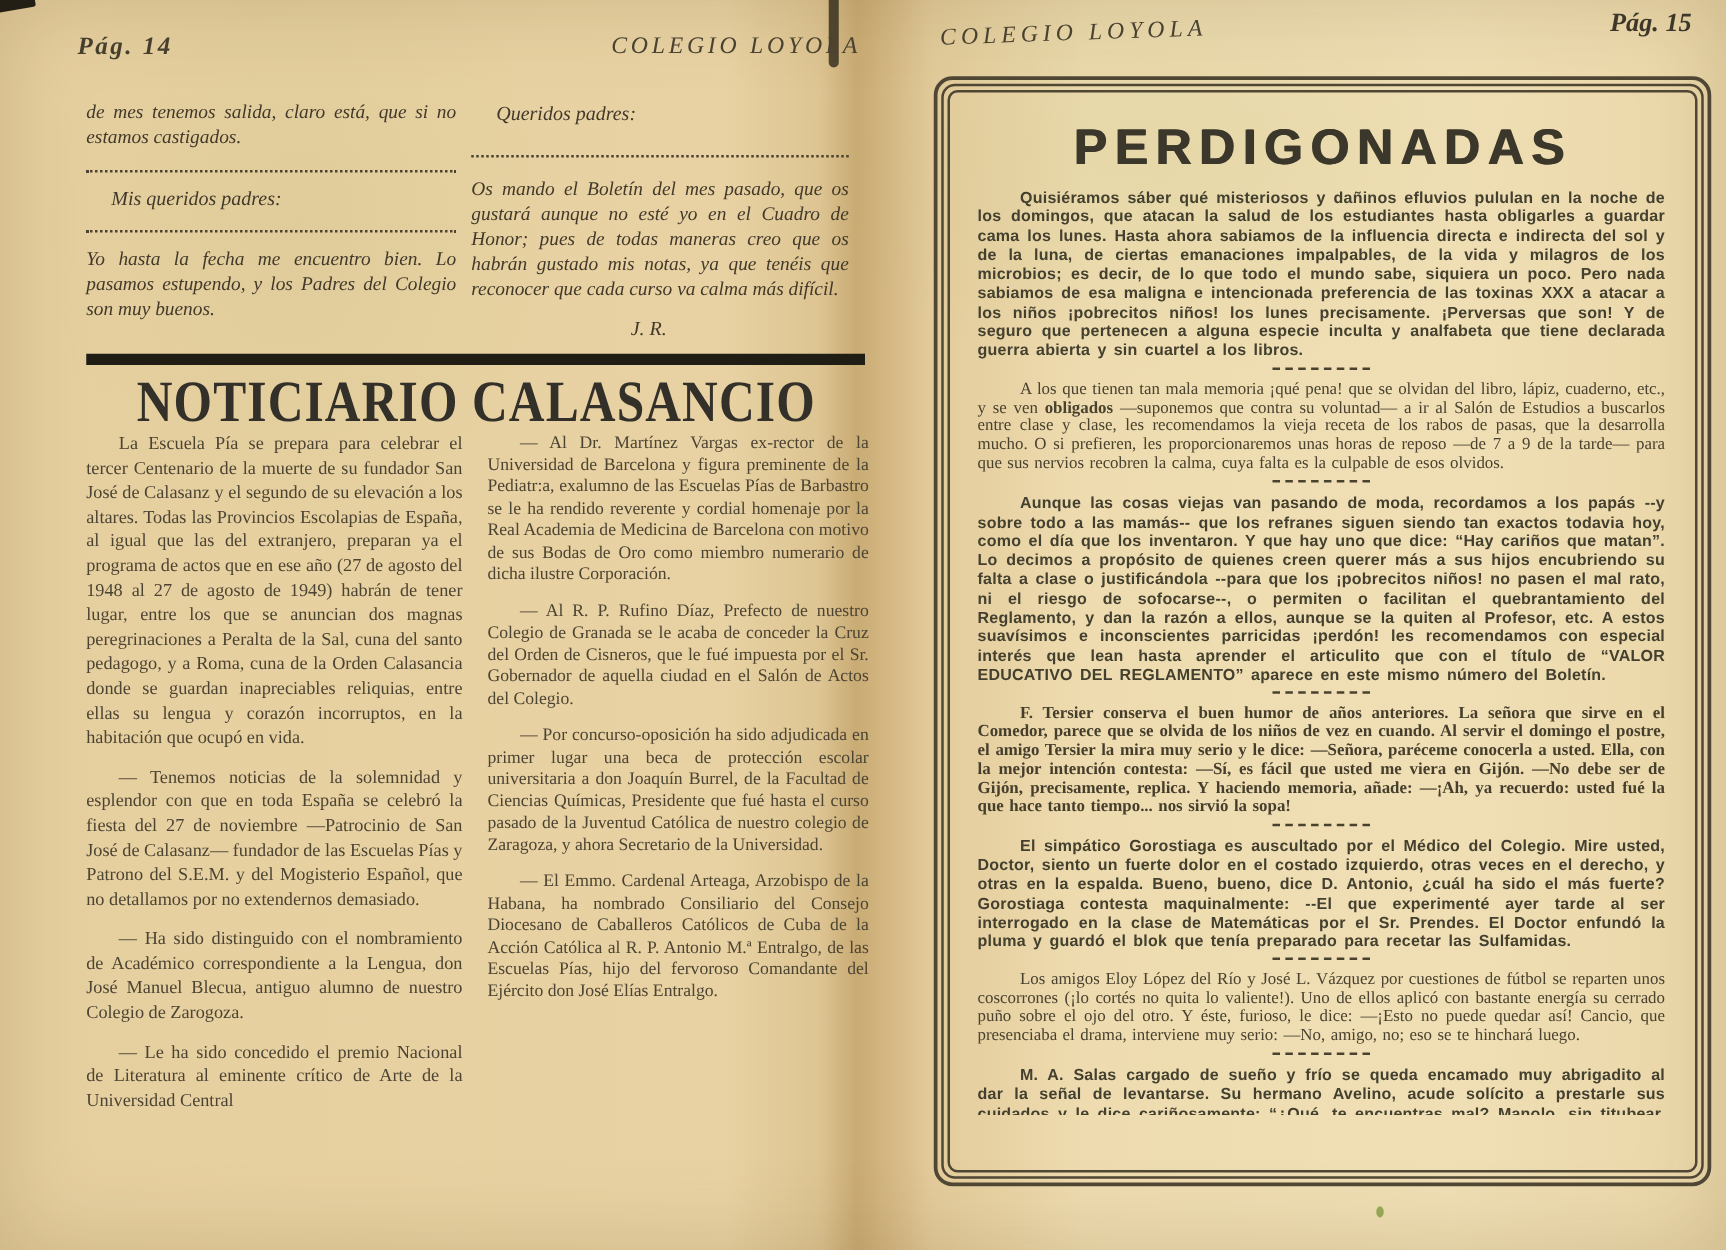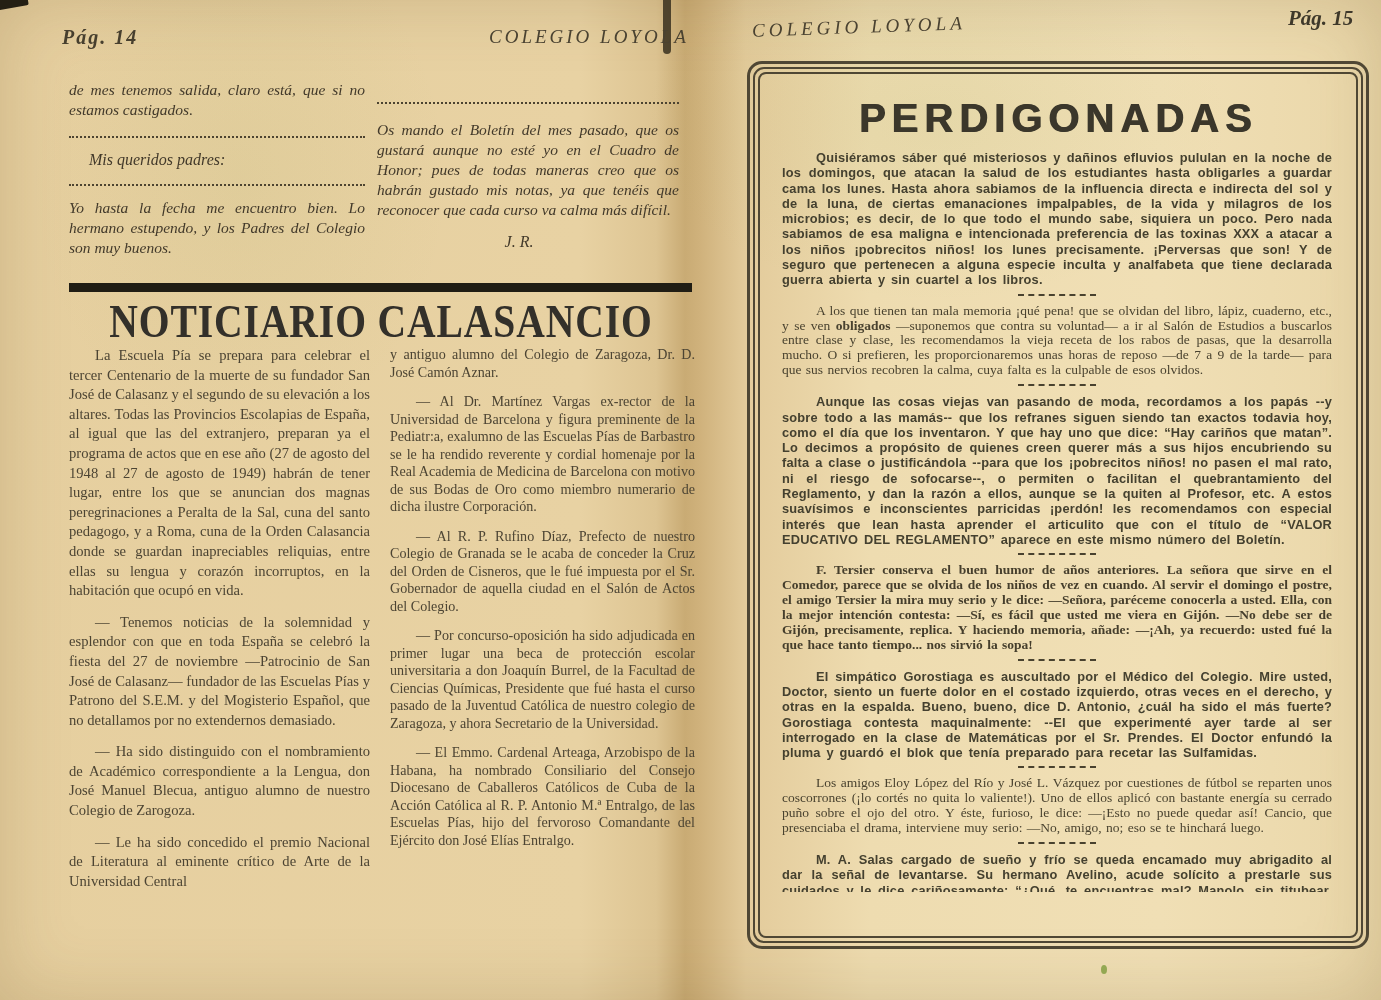--- a/index.html
+++ b/index.html
@@ -84,42 +84,42 @@
   <section class="page-left">
     <span class="lp-pagenum">Pág. 14</span>
     <span class="lp-title">COLEGIO LOYOLA</span>
 
     <div class="letters">
       <div class="lcol1">
         <p class="lt">de mes tenemos salida, claro está, que si no estamos castigados.</p>
         <div class="dotted"></div>
         <p class="salut">Mis queridos padres:</p>
         <div class="dotted"></div>
-        <p class="lt">Yo hasta la fecha me encuentro bien. Lo hermano estupendo, y los Padres del Colegio son muy buenos.</p>
+        <p class="lt">Yo hasta la fecha me encuentro bien. Lo pasamos estupendo, y los Padres del Colegio son muy buenos.</p>
       </div>
       <div class="lcol2">
+        <p class="salut">Queridos padres:</p>
         <div class="dotted"></div>
         <p class="lt">Os mando el Boletín del mes pasado, que os gustará aunque no esté yo en el Cuadro de Honor; pues de todas maneras creo que os habrán gustado mis notas, ya que tenéis que reconocer que cada curso va calma más difícil.</p>
         <p class="sig s2">J. R.</p>
       </div>
     </div>
 
     <div class="black-rule"></div>
 
     <h1 class="noticiario">NOTICIARIO CALASANCIO</h1>
 
     <div class="newscols">
       <div class="ncol ncol1">
         <p>La Escuela Pía se prepara para celebrar el tercer Centenario de la muerte de su fundador San José de Calasanz y el segundo de su elevación a los altares. Todas las Provincios Escolapias de España, al igual que las del extranjero, preparan ya el programa de actos que en ese año (27 de agosto del 1948 al 27 de agosto de 1949) habrán de tener lugar, entre los que se anuncian dos magnas peregrinaciones a Peralta de la Sal, cuna del santo pedagogo, y a Roma, cuna de la Orden Calasancia donde se guardan inapreciables reliquias, entre ellas su lengua y corazón incorruptos, en la habitación que ocupó en vida.</p>
         <p>— Tenemos noticias de la solemnidad y esplendor con que en toda España se celebró la fiesta del 27 de noviembre —Patrocinio de San José de Calasanz— fundador de las Escuelas Pías y Patrono del S.E.M. y del Mogisterio Español, que no detallamos por no extendernos demasiado.</p>
         <p>— Ha sido distinguido con el nombramiento de Académico correspondiente a la Lengua, don José Manuel Blecua, antiguo alumno de nuestro Colegio de Zarogoza.</p>
         <p>— Le ha sido concedido el premio Nacional de Literatura al eminente crítico de Arte de la Universidad Central</p>
       </div>
       <div class="ncol ncol2">
-        <p class="nofirst">y antiguo alumno del Colegio de Zaragoza, Dr. D. José Camón Aznar.</p>
         <p>— Al Dr. Martínez Vargas ex-rector de la Universidad de Barcelona y figura preminente de la Pediatr:a, exalumno de las Escuelas Pías de Barbastro se le ha rendido reverente y cordial homenaje por la Real Academia de Medicina de Barcelona con motivo de sus Bodas de Oro como miembro numerario de dicha ilustre Corporación.</p>
         <p>— Al R. P. Rufino Díaz, Prefecto de nuestro Colegio de Granada se le acaba de conceder la Cruz del Orden de Cisneros, que le fué impuesta por el Sr. Gobernador de aquella ciudad en el Salón de Actos del Colegio.</p>
         <p>— Por concurso-oposición ha sido adjudicada en primer lugar una beca de protección escolar universitaria a don Joaquín Burrel, de la Facultad de Ciencias Químicas, Presidente que fué hasta el curso pasado de la Juventud Católica de nuestro colegio de Zaragoza, y ahora Secretario de la Universidad.</p>
         <p>— El Emmo. Cardenal Arteaga, Arzobispo de la Habana, ha nombrado Consiliario del Consejo Diocesano de Caballeros Católicos de Cuba de la Acción Católica al R. P. Antonio M.ª Entralgo, de las Escuelas Pías, hijo del fervoroso Comandante del Ejército don José Elías Entralgo.</p>
       </div>
     </div>
   </section>
 
   <section class="page-right">
     <span class="rp-title">COLEGIO LOYOLA</span>

